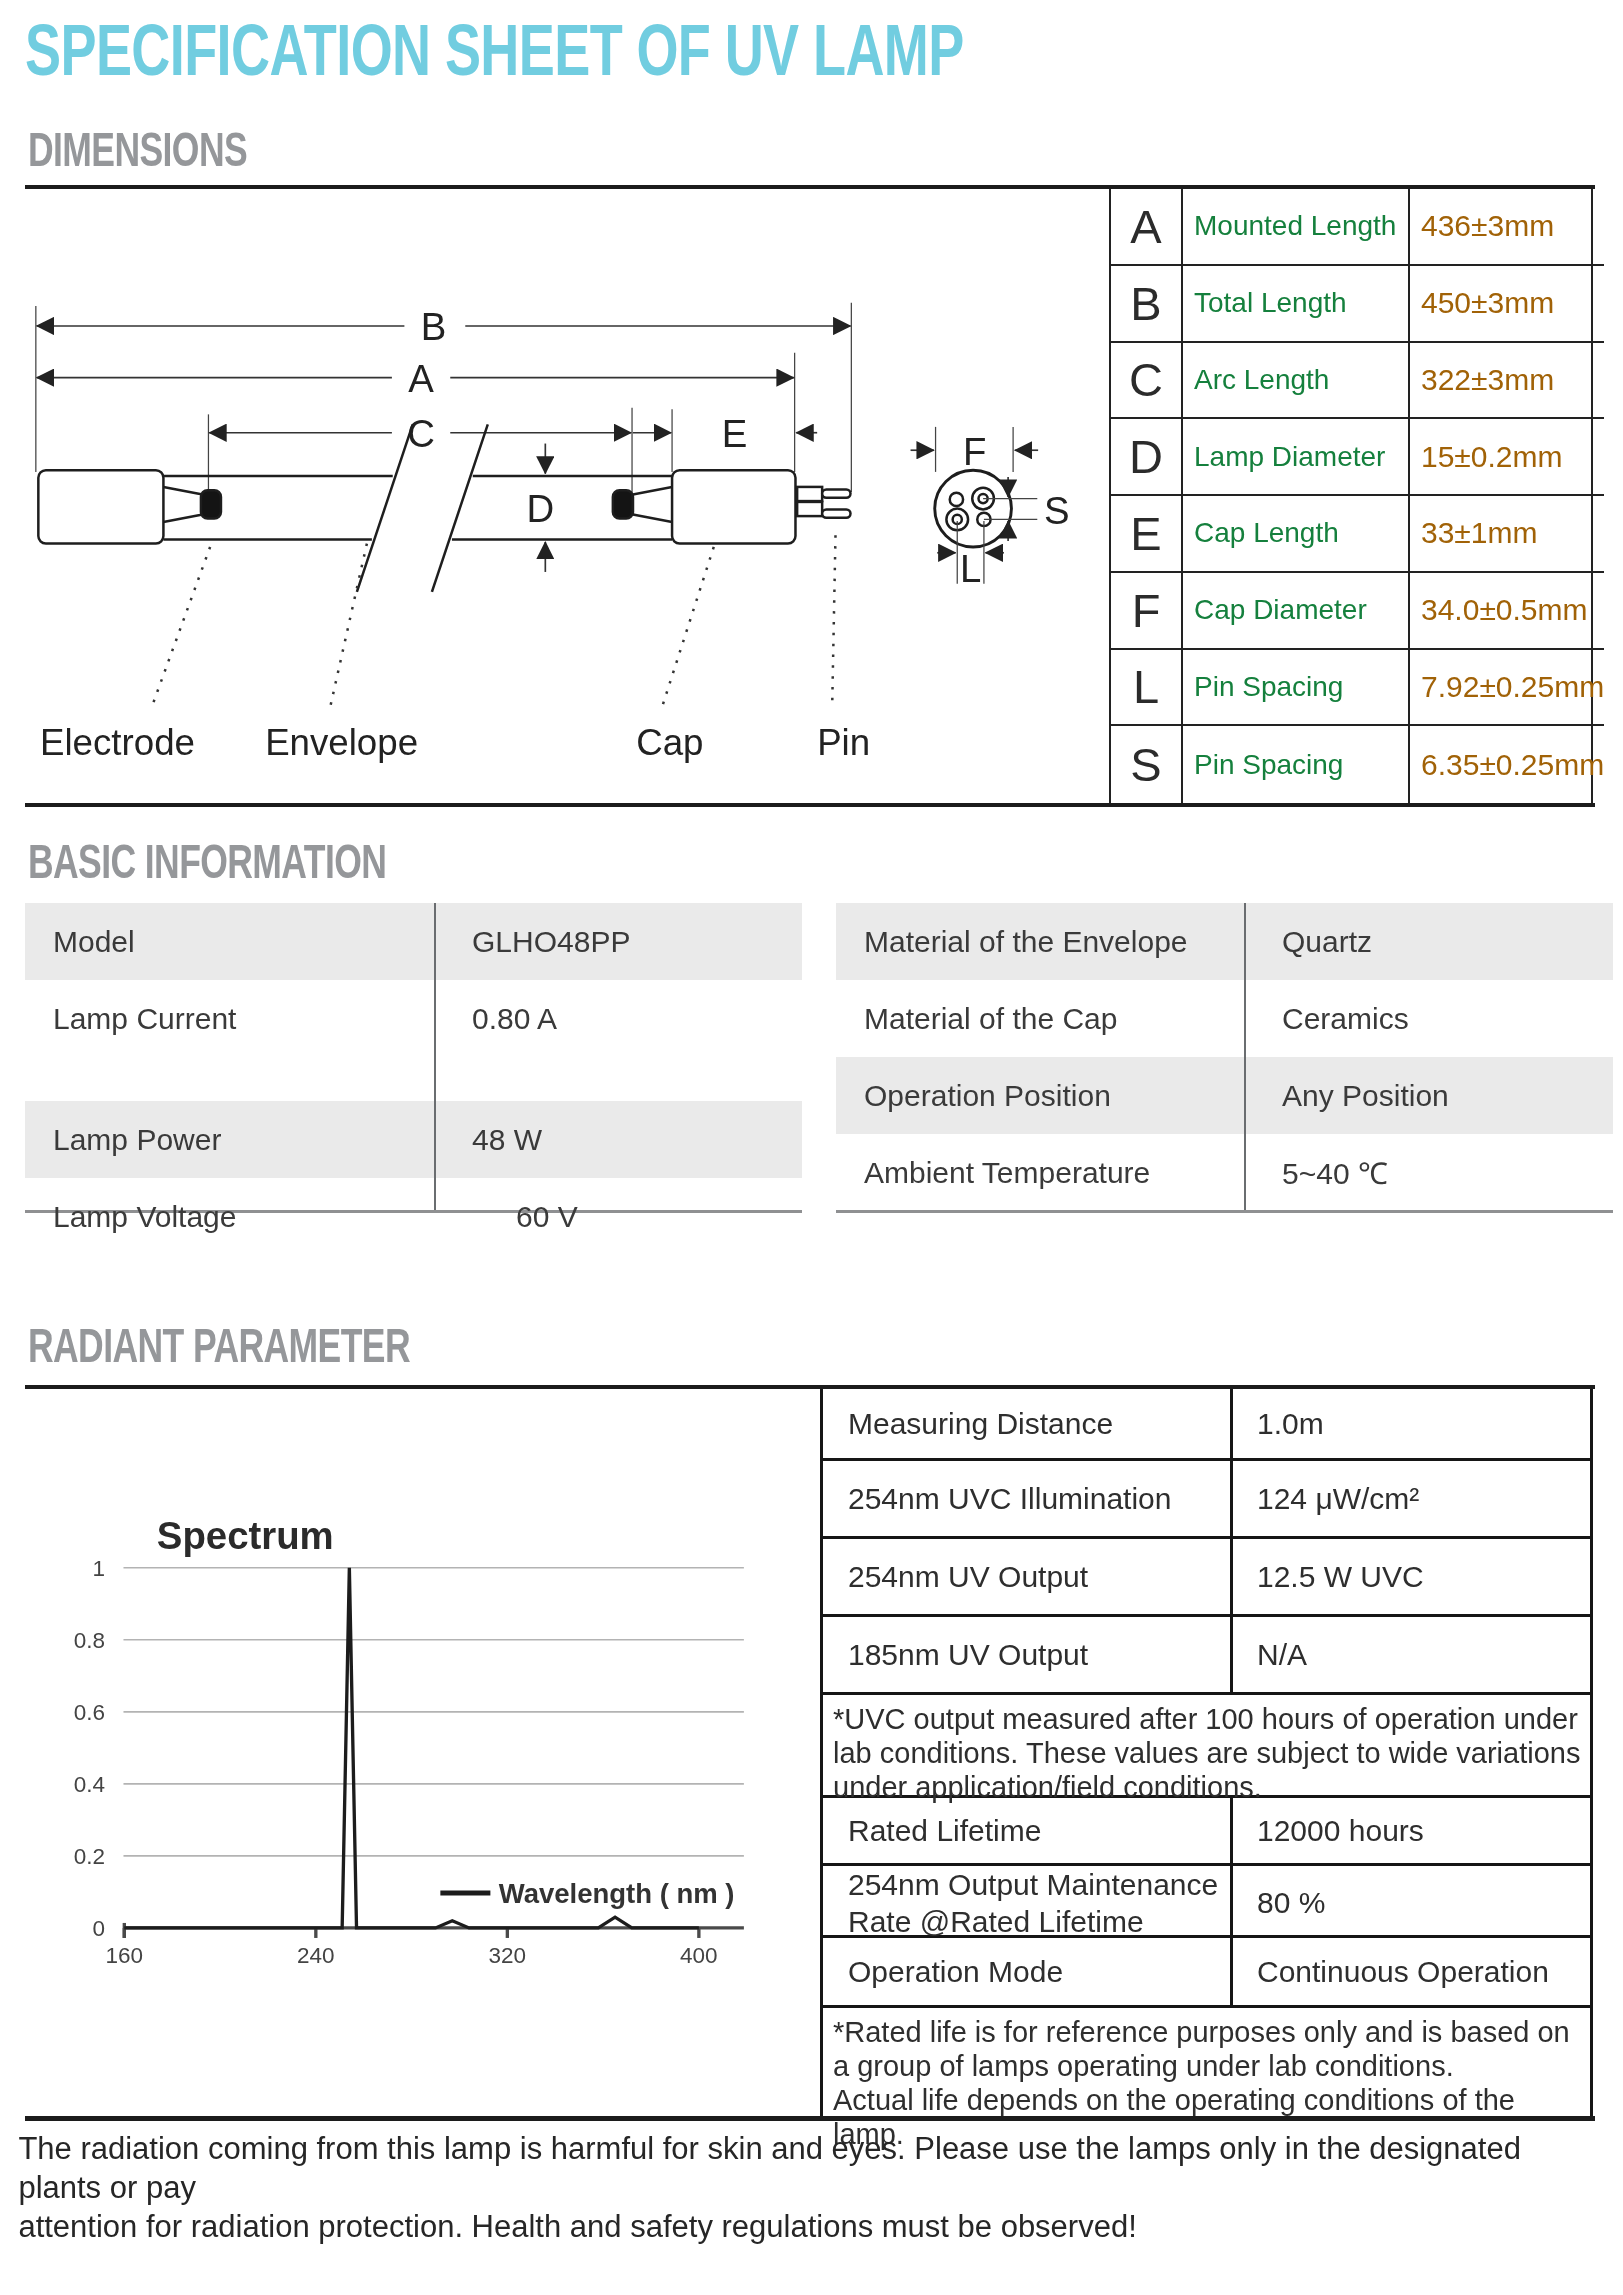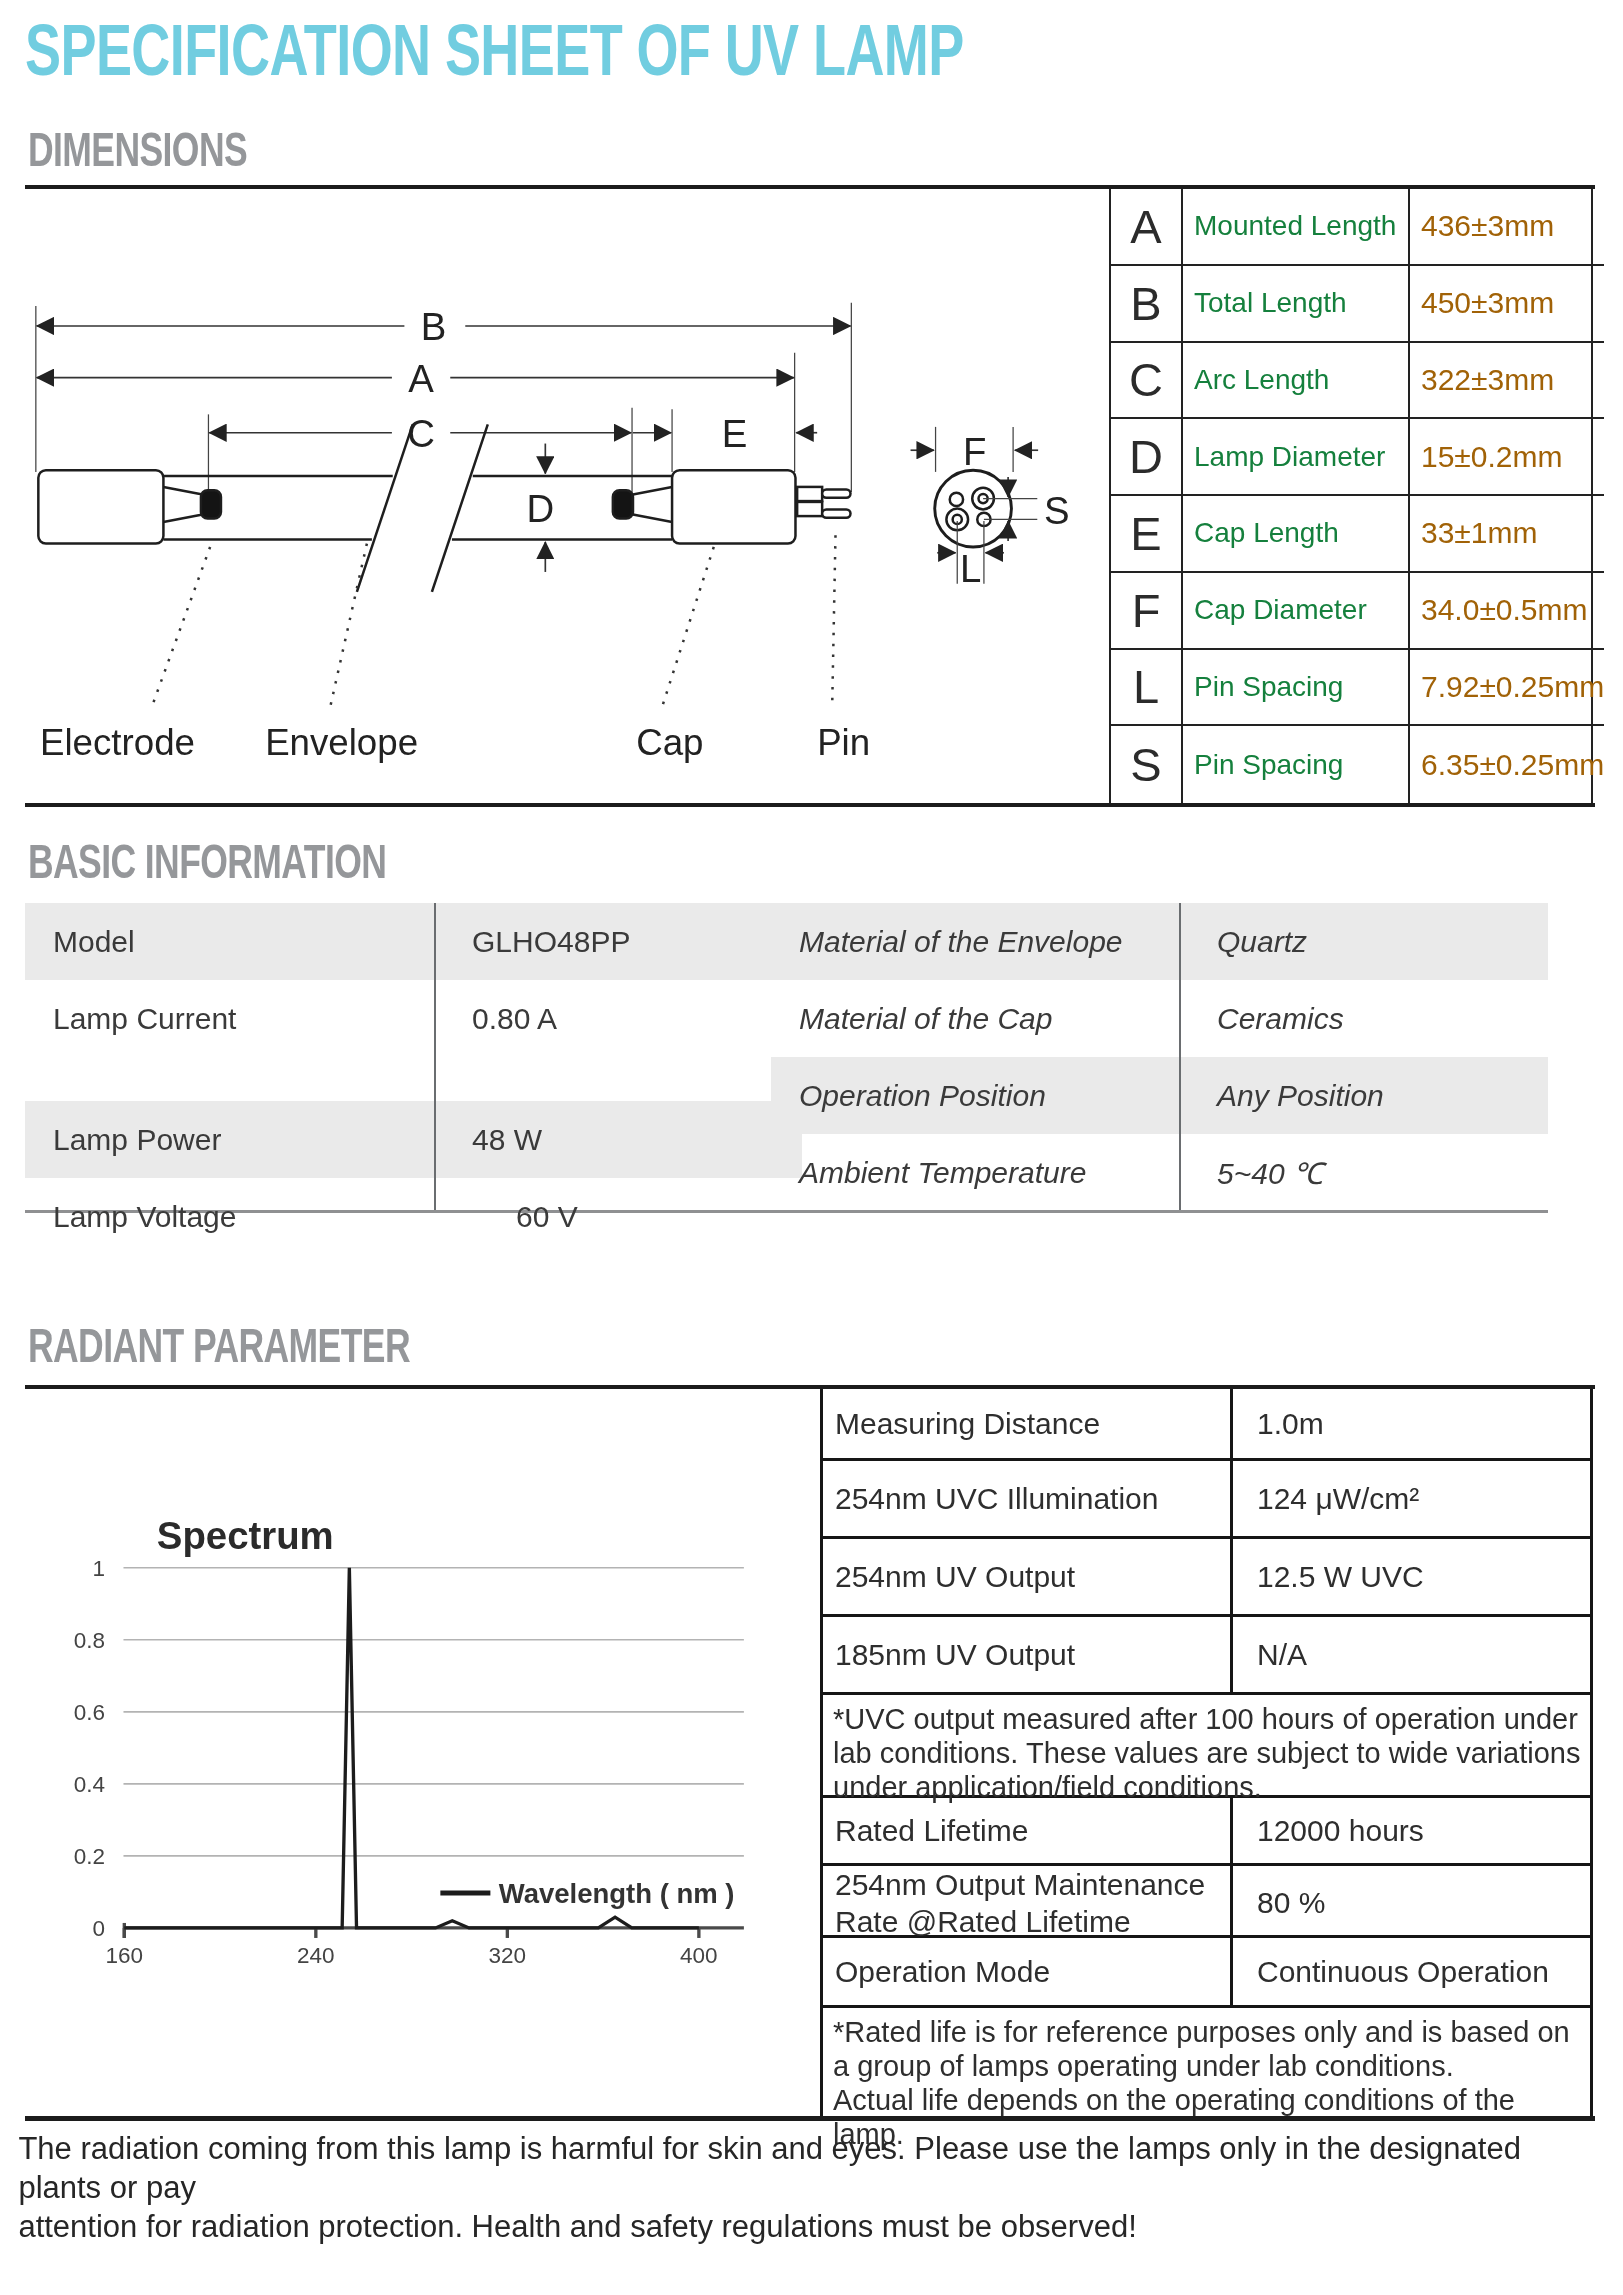--- a/index.html
+++ b/index.html
@@ -25,21 +25,21 @@
   .btab .brow{display:grid;height:77px;align-items:center;}
   .btab .brow.gray{background:#eaeaea;}
   .btab .blab{font-size:30px;padding-left:28px;color:#3a3a3a;}
   .btab .bval{font-size:30px;padding-left:38px;color:#3a3a3a;}
   .btab .vline{position:absolute;top:0;bottom:0;width:1.7px;background:#6a6d70;}
 
   
   .rtab{position:absolute;left:820px;top:1389px;width:773px;height:727px;box-sizing:border-box;
         border-left:3.3px solid #161616;border-right:3.3px solid #161616;}
   .rrow{display:grid;grid-template-columns:410px 1fr;border-bottom:3.3px solid #161616;box-sizing:border-box;}
-  .rrow .rlab{display:flex;align-items:center;font-size:30px;color:#2e2e2e;padding-left:12px;
+  .rrow .rlab{display:flex;align-items:center;font-size:30px;color:#2e2e2e;padding-left:25px;
               border-right:3.3px solid #161616;box-sizing:border-box;line-height:37px;padding-right:8.3px;}
   .rrow .rval{display:flex;align-items:center;font-size:30px;color:#2e2e2e;padding-left:24px;}
   .rnote{border-bottom:3.3px solid #161616;box-sizing:border-box;font-size:29px;line-height:34px;
          color:#2e2e2e;padding:6.7px 8.3px 0 10px;}
   .rnote.last{border-bottom:none;}
 
   .footer{position:absolute;left:18.4px;top:2129px;width:1585px;font-size:31px;line-height:39px;color:#262626;}
 
   
   text{font-family:"Liberation Sans",sans-serif;}
@@ -215,21 +215,21 @@
       <div class="brow gray" style="grid-template-columns: 409px 1fr; margin-top: 44px;">
         <div class="blab">Lamp Power</div>
         <div class="bval">48 W</div>
       </div>
       <div class="brow" style="grid-template-columns: 409px 1fr; gap: 44px;">
         <div class="blab">Lamp Voltage</div>
         <div class="bval">60 V</div>
       </div>
   <div class="vline" style="left:409px;"></div>
     </div>
-  <div class="btab" style="left:771px;width:777px;font-style:italic;" id="btab-right">
+  <div class="btab" style="left:836px;width:777px;" id="btab-right">
     <div class="brow gray" style="grid-template-columns: 408px 1fr;">
         <div class="blab">Material of the Envelope</div>
         <div class="bval">Quartz</div>
       </div>
       <div class="brow" style="grid-template-columns: 408px 1fr;">
         <div class="blab">Material of the Cap</div>
         <div class="bval">Ceramics</div>
       </div>
       <div class="brow gray" style="grid-template-columns: 408px 1fr;">
         <div class="blab">Operation Position</div>

